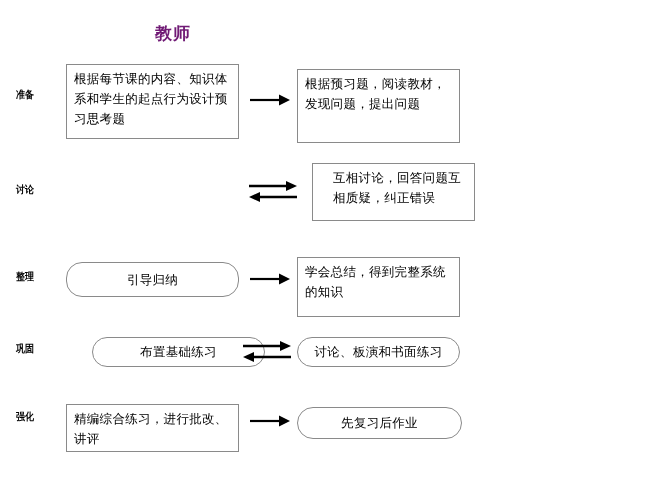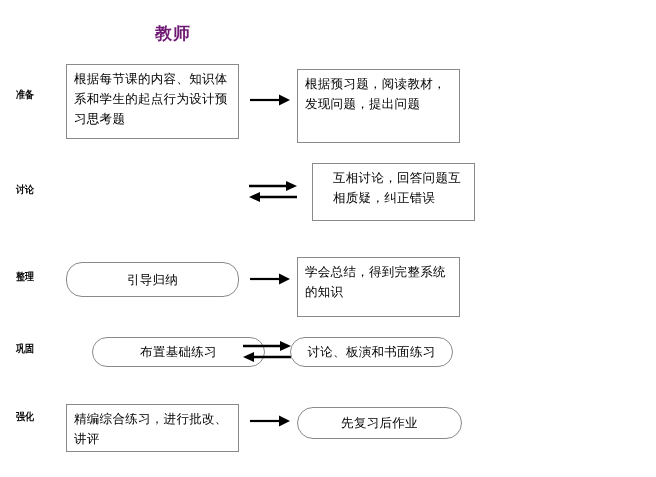--- a/index.html
+++ b/index.html
@@ -147,21 +147,21 @@
 
   <div class="arrow-wrap" style="left:243px; top:341px;">
     <svg width="48" height="22" viewBox="0 0 48 22">
       <line x1="0" y1="5" x2="38" y2="5" stroke="#000000" stroke-width="2.4"></line>
       <polygon points="37,0 48,5 37,10" fill="#000000"></polygon>
       <line x1="10" y1="16" x2="48" y2="16" stroke="#000000" stroke-width="2.4"></line>
       <polygon points="11,11 0,16 11,21" fill="#000000"></polygon>
     </svg>
   </div>
 
-  <div class="box center" id="box-s4" style="left:290px; top:337px; width:163px; height:30px;">
+  <div class="box center" id="box-s4" style="left:297px; top:337px; width:163px; height:30px;">
     <span class="txt">讨论、板演和书面练习</span>
   </div>
 
   <div class="stage-label" style="top:412px;">强化</div>
 
   <div class="box" id="box-t5" style="left:66px; top:404px; width:173px; height:48px;">
     <span class="txt">精编综合练习，进行批改、讲评</span>
   </div>
 
   <div class="arrow-wrap" style="left:250px; top:414px;">

